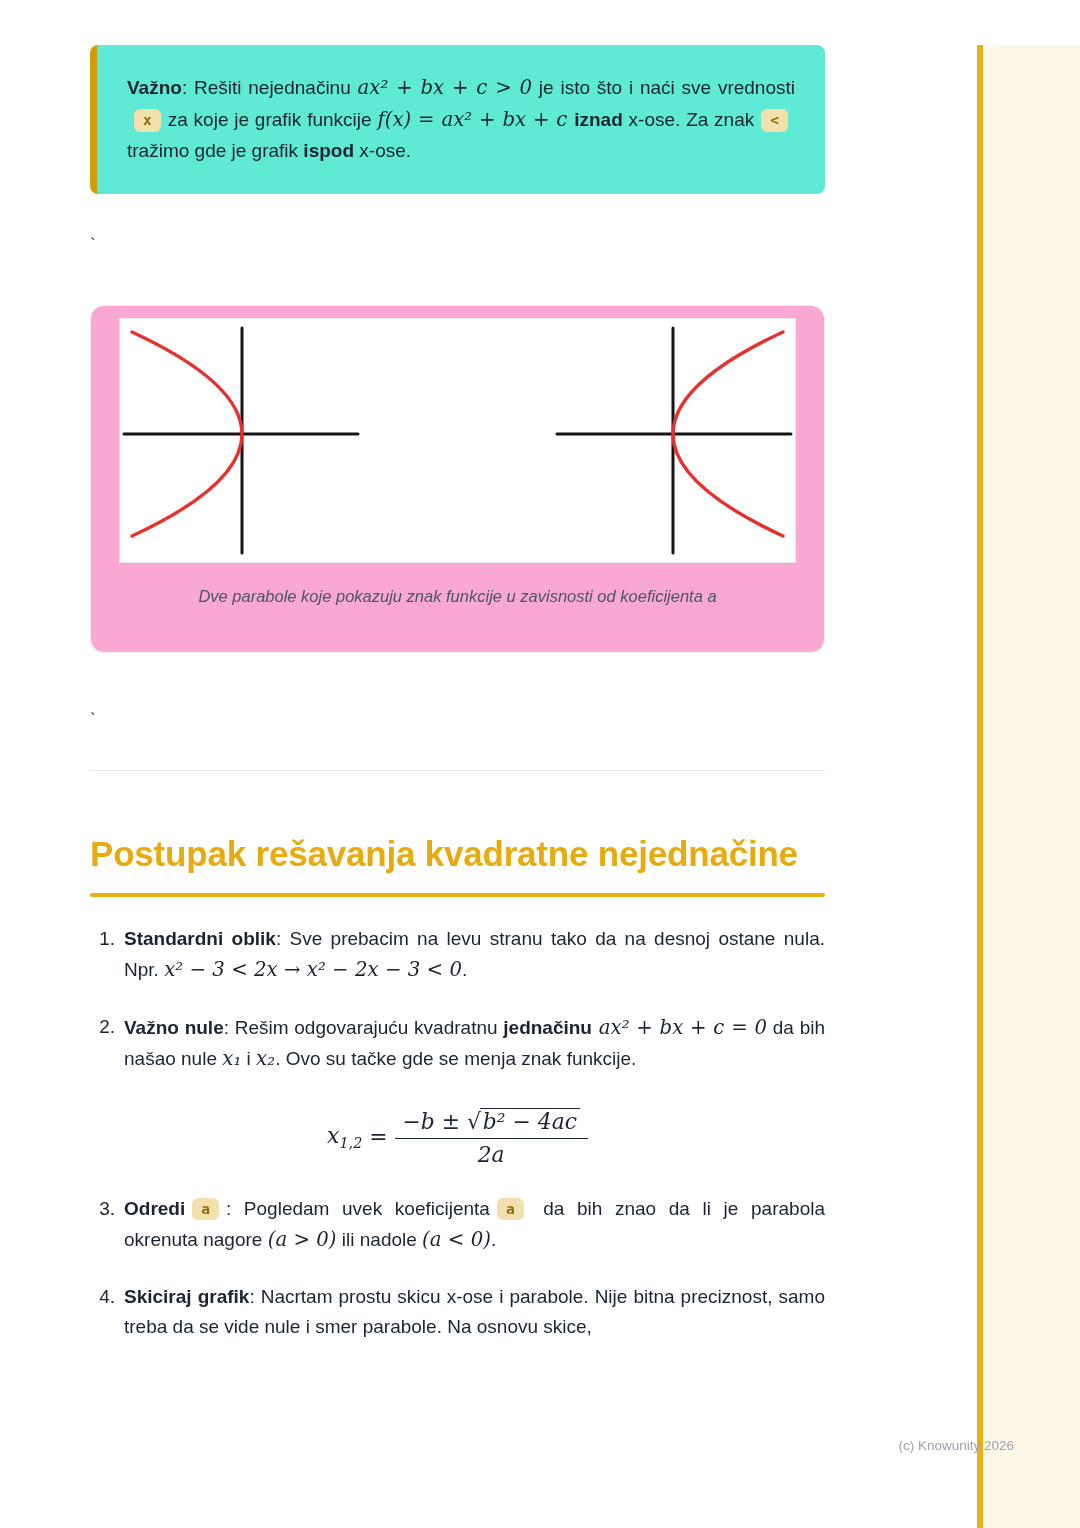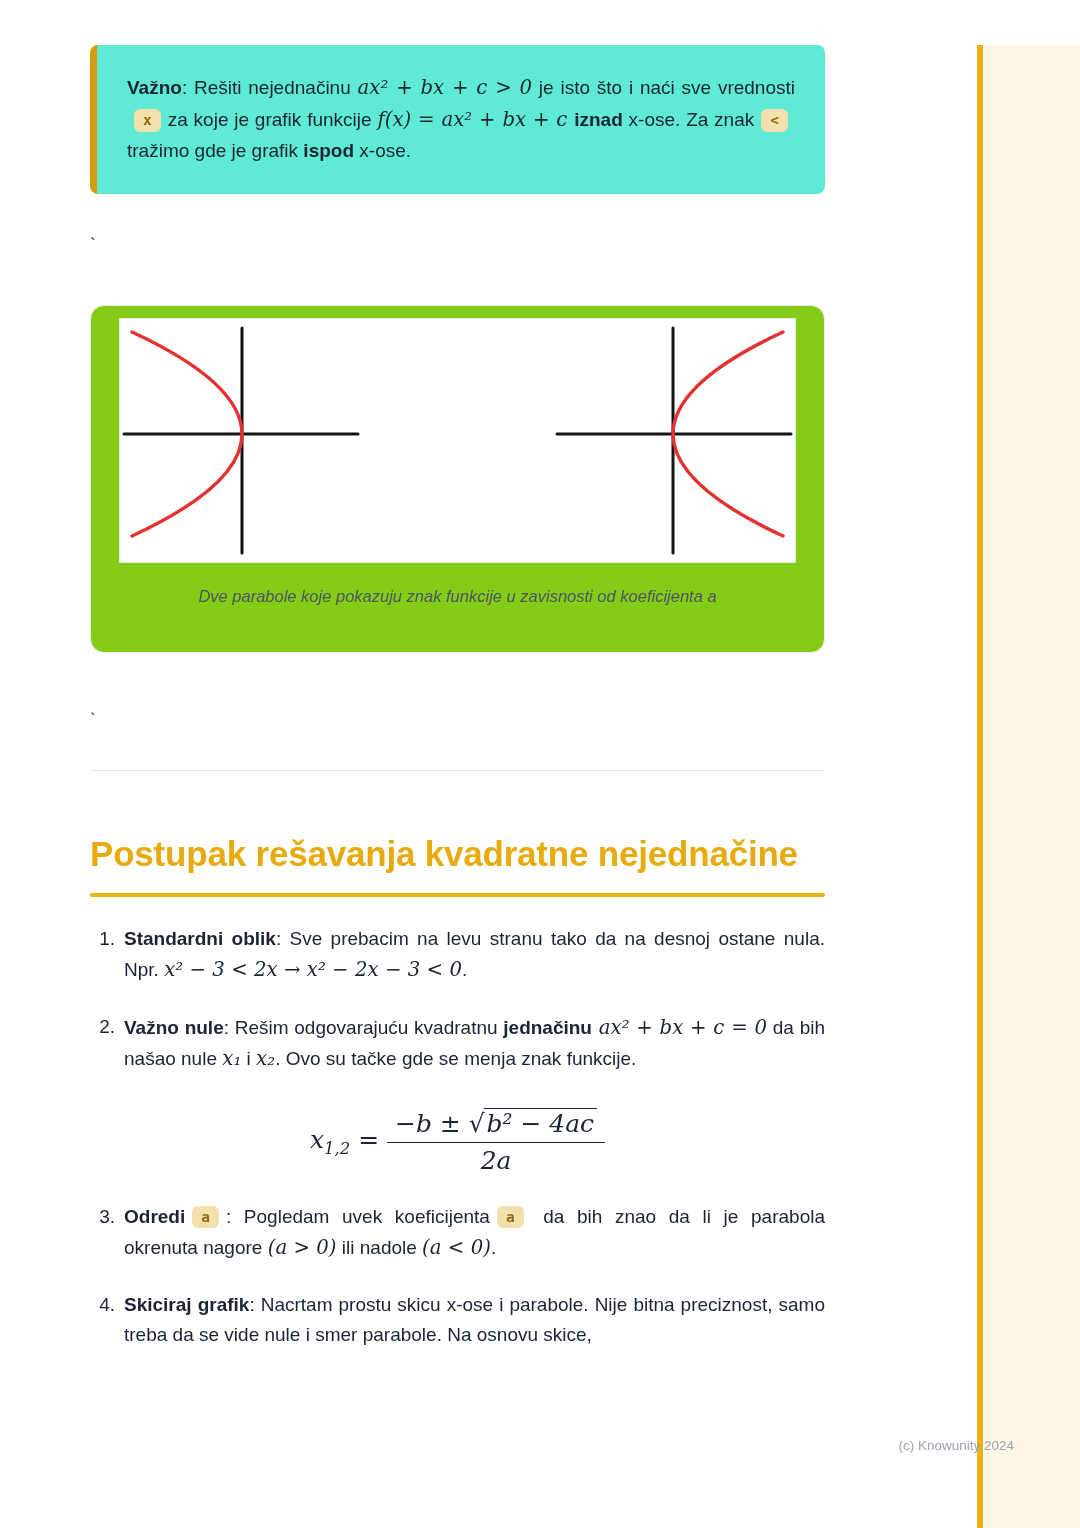--- a/index.html
+++ b/index.html
@@ -47,21 +47,21 @@
     margin:0 7px;
     transform:translateY(-1px);
   }
 
   .stray{ margin-top:42px; font-size:17px; color:#2a2f38; line-height:1; }
   .stray2{ margin-top:58px; }
 
   
   .figure-card{
     margin-top:52px;
-    background:#84cc16;
+    background:#f9a8d4;
     border:1px solid #eceef2;
     border-radius:14px;
     padding:12px 28px 46px 28px;
   }
   .figure-panel{
     background:#ffffff;
     border:1px solid #e6e8ec;
     height:245px;
     display:flex;
     justify-content:space-between;
@@ -112,21 +112,21 @@
     font-size:19px;
     line-height:1.58;
     text-align:justify;
   }
 
   
   .formula-row{
     margin-top:34px;
     margin-bottom:20px;
     text-align:center;
-    font-size:24px;
+    font-size:21px;
     color:#1c2433;
   }
   .formula-row sub{ font-size:0.66em; }
   .frac{ display:inline-block; vertical-align:middle; text-align:center; }
   .fnum{ display:block; border-bottom:1.6px solid #1c2433; padding:0 8px 4px 8px; white-space:nowrap; }
   .fden{ display:block; padding-top:3px; }
   .radicand{ border-top:1.6px solid currentColor; padding:0 3px; }
   .sqrt-sign{ margin-right:-1px; }
 
   .copyright{
@@ -194,13 +194,13 @@
     <div class="step-body"><strong>Odredi</strong><span class="badge">a</span><span>: Pogledam uvek koeficijenta</span><span class="badge">a</span><span> da bih znao da li je parabola okrenuta nagore </span><span class="math">(a &gt; 0)</span><span> ili nadole </span><span class="math">(a &lt; 0)</span><span>.</span></div>
   </div>
 
   <div class="step">
     <span class="step-num">4.</span>
     <div class="step-body"><strong>Skiciraj grafik</strong><span>: Nacrtam prostu skicu x-ose i parabole. Nije bitna preciznost, samo treba da se vide nule i smer parabole. Na osnovu skice,</span></div>
   </div>
 
 </main>
 
-<div class="copyright">(c) Knowunity 2024</div>
+<div class="copyright">(c) Knowunity 2026</div>
 
 </body></html>

